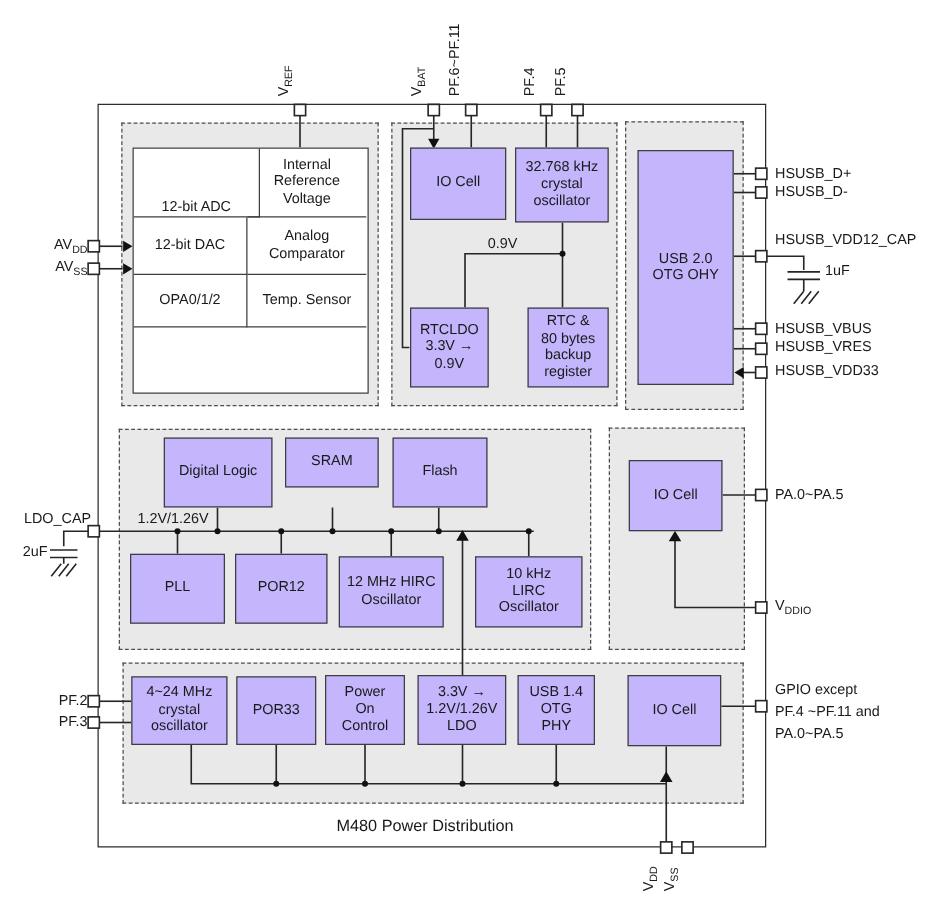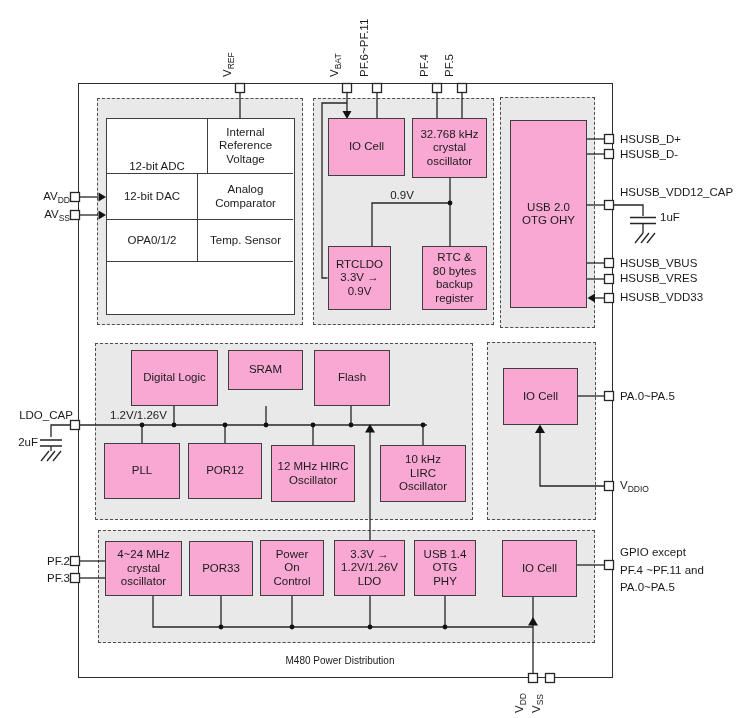--- a/index.html
+++ b/index.html
@@ -2,35 +2,35 @@
 <html><head>
 <meta charset="utf-8">
 <style>
   html,body { margin:0; padding:0; background:#fff; font-family:"Liberation Sans",sans-serif; }
   * { box-sizing:border-box; }
   .stage { position:relative; width:746px; height:718px; background:#fff; color:#1a1a1a; overflow:hidden; }
   .outer { position:absolute; left:78px; top:83px; width:535px; height:595px;
            border:1.8px solid #2c2c2c; background:#fff; z-index:0; }
   .region { position:absolute; background:#e9e9e9; border:1.5px dashed #4d4d4d; z-index:1; }
   svg.wires { position:absolute; left:0; top:0; z-index:2; }
-  .blk { position:absolute; background:#f9a8d4; border:1.4px solid #3e3e3e; z-index:3;
+  .blk { position:absolute; background:#c4b5fd; border:1.4px solid #3e3e3e; z-index:3;
          display:flex; align-items:center; justify-content:center; text-align:center;
          font-size:11.5px; line-height:13.5px; }
   .blk span { white-space:pre-line; }
   .tbl { position:absolute; background:#fff; border:1.4px solid #3e3e3e; z-index:3; }
   .tcell { position:absolute; display:flex; align-items:center; justify-content:center;
            text-align:center; font-size:11.5px; line-height:13.5px; }
   .tcell span { white-space:pre-line; }
   .br { border-right:1.4px solid #3e3e3e; }
   .bb { border-bottom:1.4px solid #3e3e3e; }
   .lbl { position:absolute; z-index:4; font-size:11.5px; line-height:13px; white-space:nowrap; }
   .pre { white-space:pre-line; line-height:17.5px; }
   .vert { transform:rotate(-90deg); transform-origin:0 100%; }
   sub { font-size:8.5px; line-height:0; }
-  .title { font-size:10px; }
+  .title { font-size:13px; }
 </style>
 </head>
 <body>
 
 <div class="stage">
 
   <div class="outer"></div>
 
   <div class="region" style="left:97px;  top:98px;  width:206px; height:227px;"></div>
   <div class="region" style="left:313px; top:98px;  width:181px; height:227px;"></div>

